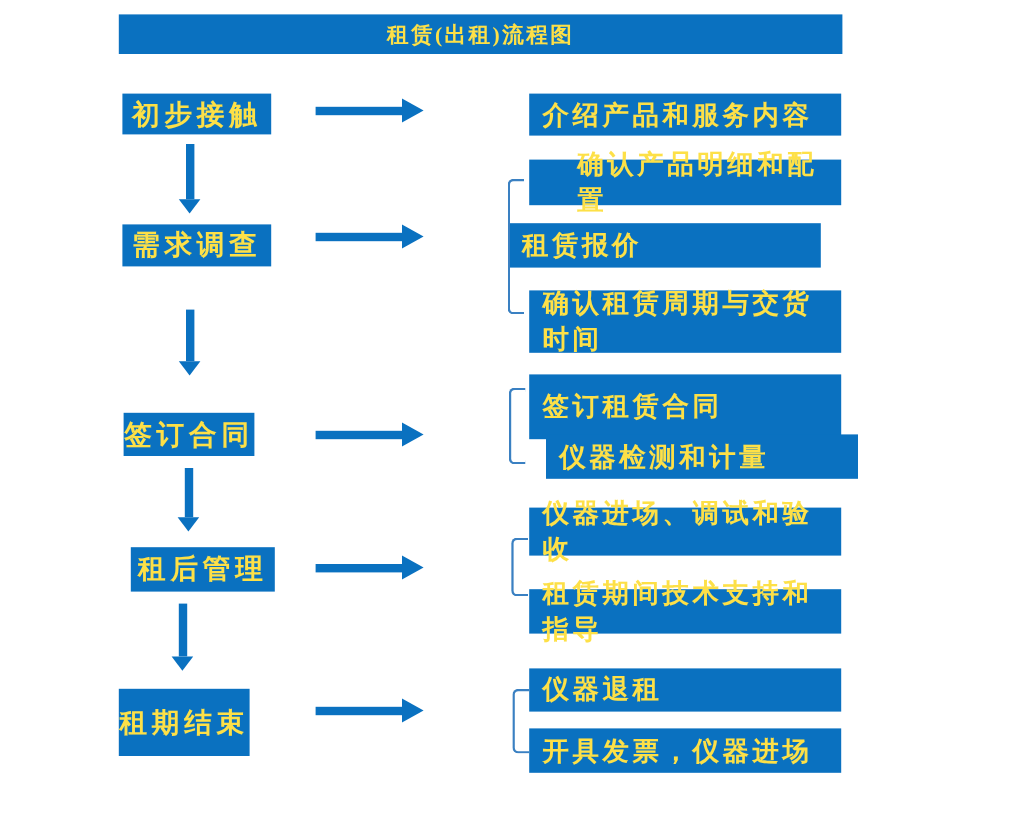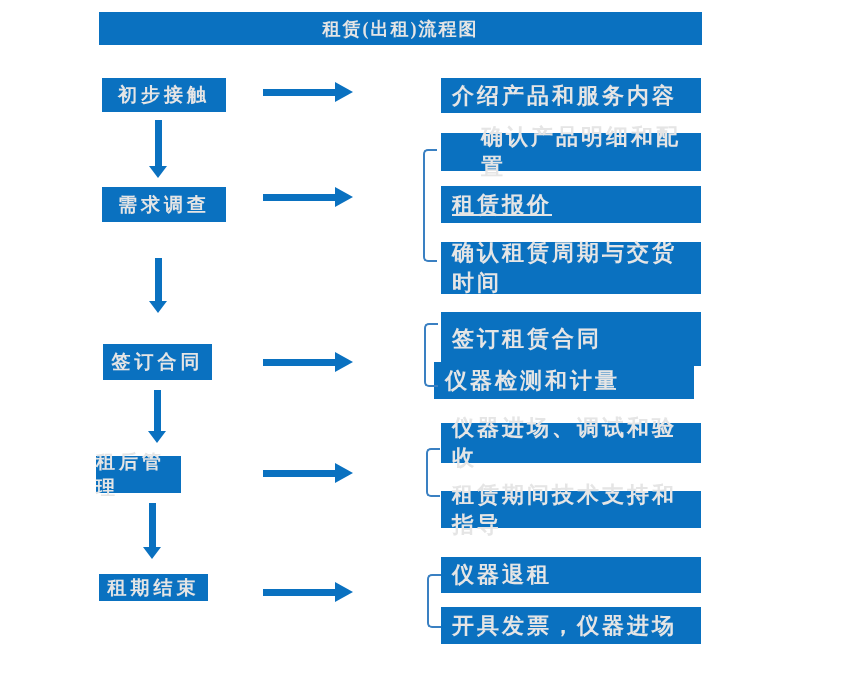--- a/index.html
+++ b/index.html
@@ -10,34 +10,34 @@
   .canvas{
     position:relative;
     width:844px;height:688px;
     background:#ffffff;
     font-family:"Liberation Serif", serif;
     overflow:hidden;
   }
   .box{
     position:absolute;
     background:var(--blue);
-    color:#e5e5e5;
+    color:#fde047;
     font-weight:bold;
     display:flex;
     align-items:center;
     box-sizing:border-box;
   }
   .title-bar{
     justify-content:center;
     font-size:18px;
     letter-spacing:2px;
   }
   .left-box{
     justify-content:center;
-    font-size:19px;
+    font-size:23px;
     letter-spacing:4px;
   }
   .right-box{
     width:260px;
     padding-left:11px;
     font-size:22px;
     letter-spacing:3px;
   }
   
   .harrow{
@@ -90,45 +90,45 @@
 
   <div class="box left-box" style="left:102px;top:78px;width:124px;height:34px;">
     <span>初步接触</span>
   </div>
   <div class="box left-box" style="left:102px;top:187px;width:124px;height:35px;">
     <span>需求调查</span>
   </div>
   <div class="box left-box" style="left:103px;top:344px;width:109px;height:36px;">
     <span>签订合同</span>
   </div>
-  <div class="box left-box" style="left:96px;top:456px;width:85px;height:37px;">
+  <div class="box left-box" style="left:109px;top:456px;width:120px;height:37px;">
     <span>租后管理</span>
   </div>
-  <div class="box left-box" style="left:99px;top:574px;width:109px;height:27px;">
+  <div class="box left-box" style="left:99px;top:574px;width:109px;height:56px;">
     <span>租期结束</span>
   </div>
 
   <div class="box right-box" style="left:441px;top:78px;height:35px;">
     <span>介绍产品和服务内容</span>
   </div>
 
   <div class="box right-box" style="left:441px;top:133px;height:38px;padding-left:40px;">
     <span>确认产品明细和配置</span>
   </div>
-  <div class="box right-box" style="left:441px;top:186px;height:37px;text-decoration:underline;">
+  <div class="box right-box" style="left:424px;top:186px;height:37px;">
     <span>租赁报价</span>
   </div>
   <div class="box right-box" style="left:441px;top:242px;height:52px;">
     <span>确认租赁周期与交货时间</span>
   </div>
 
   <div class="box right-box" style="left:441px;top:312px;height:54px;">
     <span>签订租赁合同</span>
   </div>
-  <div class="box right-box" style="left:434px;top:362px;height:37px;text-align:center;">
+  <div class="box right-box" style="left:455px;top:362px;height:37px;text-align:center;">
     <span>仪器检测和计量</span>
   </div>
 
   <div class="box right-box" style="left:441px;top:423px;height:40px;">
     <span>仪器进场、调试和验收</span>
   </div>
   <div class="box right-box" style="left:441px;top:491px;height:37px;">
     <span>租赁期间技术支持和指导</span>
   </div>
 

